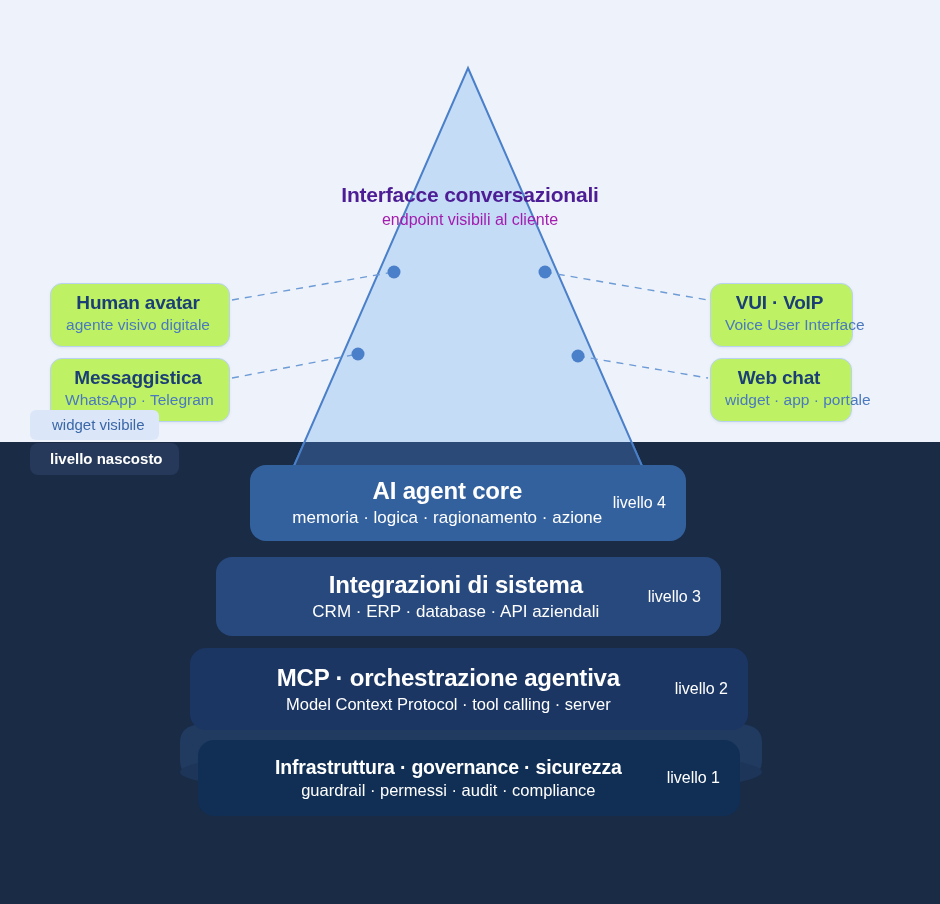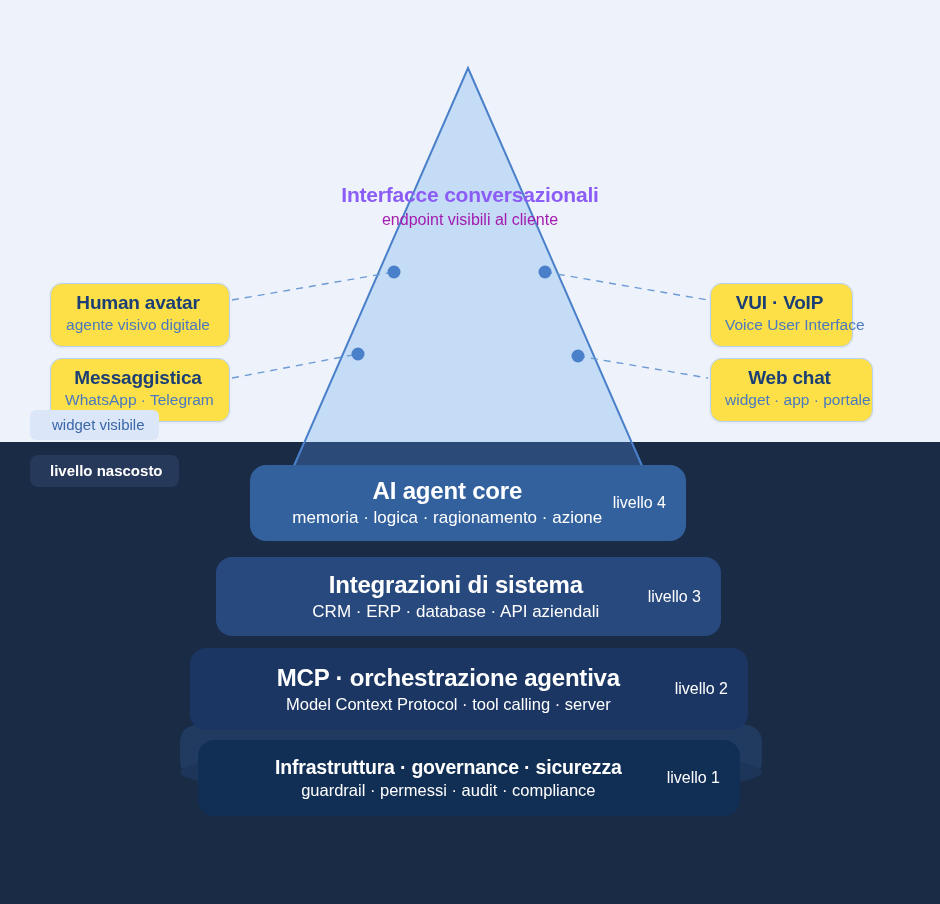--- a/index.html
+++ b/index.html
@@ -44,21 +44,21 @@
     height: 904px;
     overflow: visible;
   }
   .svg-under { z-index: 1; }
   .svg-mid   { z-index: 3; }
 
   
   .side-box {
     position: absolute;
     z-index: 6;
-    background: #fde047;
+    background: #bef264;
     border: 1.6px solid #b9d2f2;
     border-radius: 12px;
     box-sizing: border-box;
     padding: 8px 18px 10px 14px;
     text-align: center;
     box-shadow: 0 1px 3px rgba(30,70,130,.07);
   }
   .side-box .sb-title {
     font-size: 19px;
     font-weight: bold;
@@ -71,32 +71,32 @@
     font-size: 15.5px;
     color: #4a79bf;
     line-height: 1.3;
     margin-top: 1px;
     white-space: nowrap;
   }
 
   #box-human-avatar { left: 50px;  top: 283px; width: 180px; }
   #box-messaggistica{ left: 50px;  top: 358px; width: 180px; }
   #box-vui-voip     { left: 710px; top: 283px; width: 143px; }
-  #box-web-chat     { left: 710px; top: 358px; width: 163px; }
+  #box-web-chat     { left: 710px; top: 358px; width: 142px; }
 
   
   .apex-title {
     position: absolute;
     z-index: 4;
     left: 0; top: 183px;
     width: 940px;
     text-align: center;
     font-size: 21px;
     font-weight: bold;
-    color: #8b5cf6;
+    color: #4c1d95;
     letter-spacing: -0.2px;
   }
   .apex-sub {
     position: absolute;
     z-index: 4;
     left: 0; top: 211px;
     width: 940px;
     text-align: center;
     font-size: 16px;
     color: #a21caf;
@@ -116,21 +116,20 @@
   .chip-hidden {
     position: absolute;
     z-index: 7;
     left: 30px; top: 443px;
     background: #26395a;
     color: #ffffff;
     font-size: 15px;
     font-weight: bold;
     padding: 7px 16px 8px 20px;
     border-radius: 8px;
-    margin-top: 12px;
   }
 
   
   .layer-bar {
     position: absolute;
     z-index: 5;
     border-radius: 16px;
     box-sizing: border-box;
     color: #ffffff;
     display: flex;

